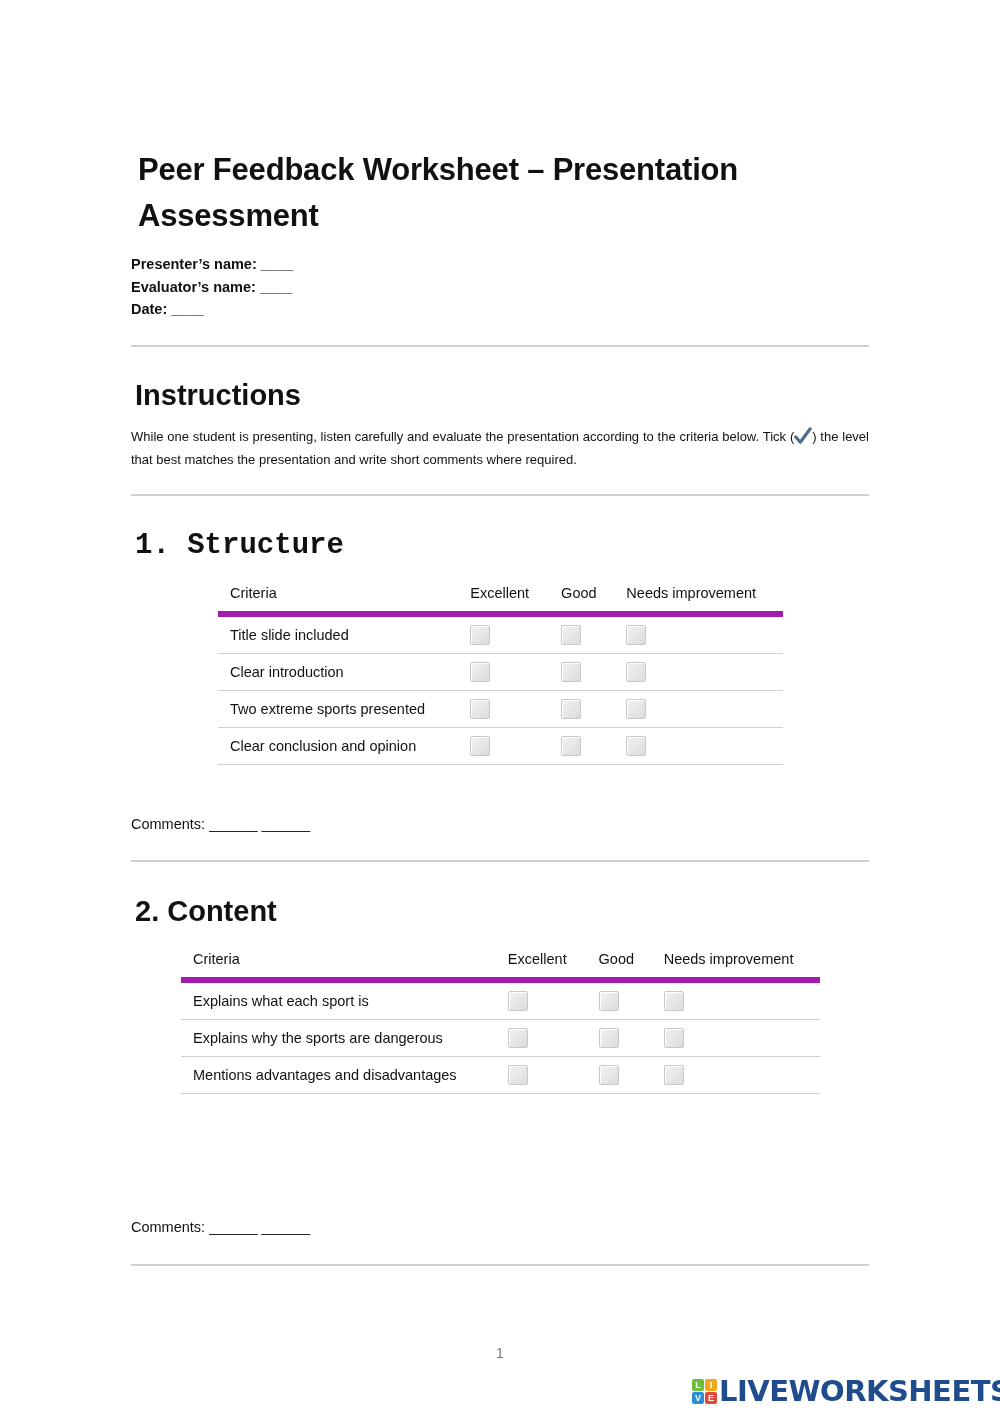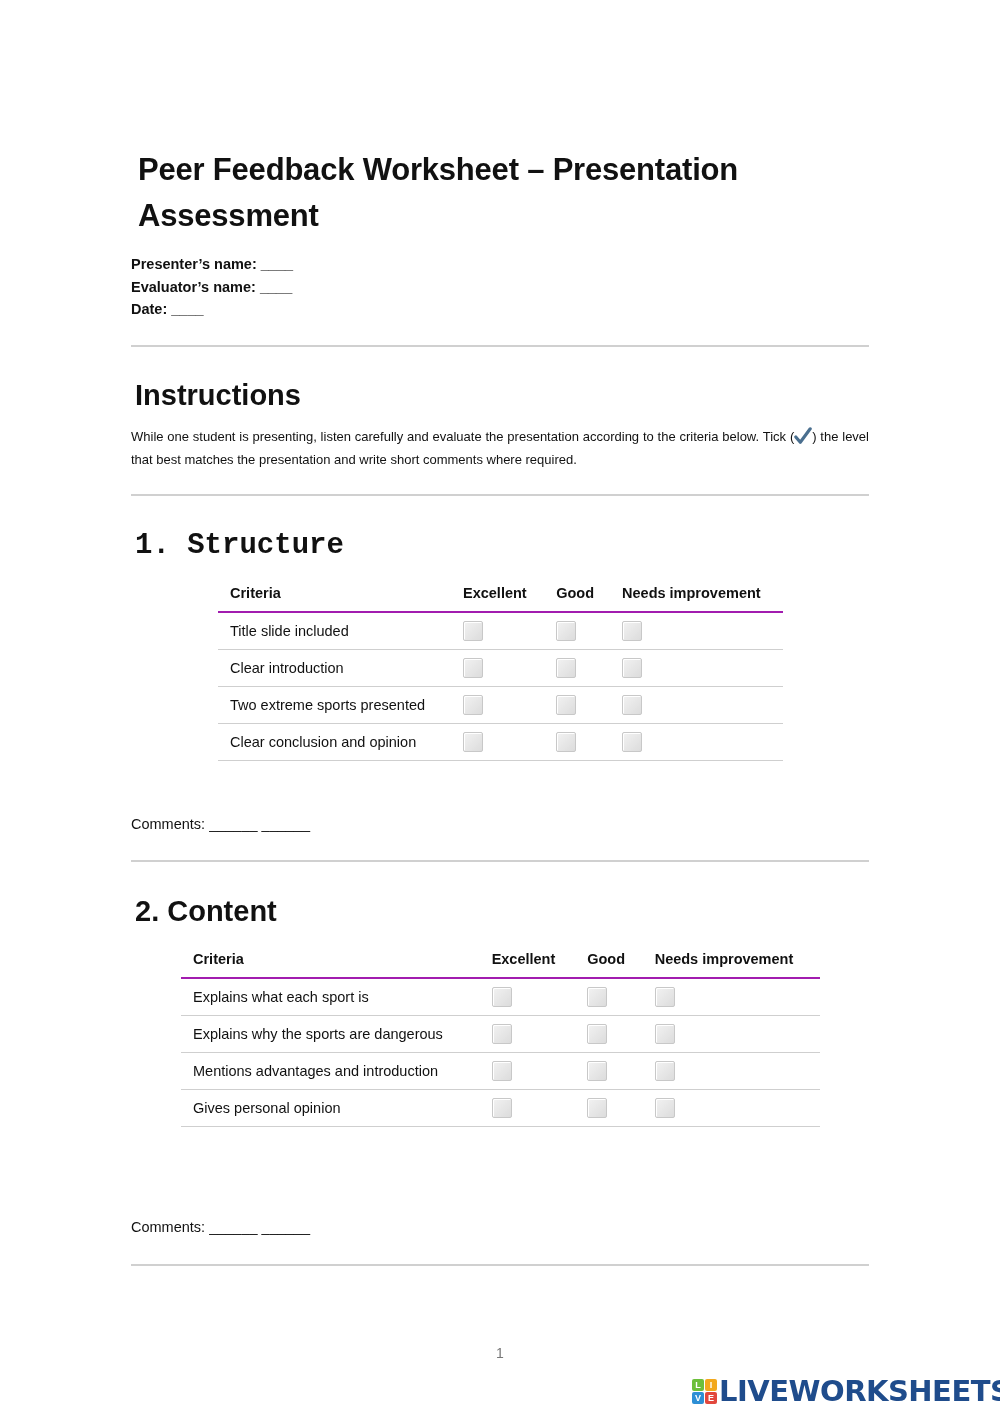--- a/index.html
+++ b/index.html
@@ -7,21 +7,21 @@
          font-family:"Liberation Sans", "DejaVu Sans", sans-serif; color:#111; }
   .page { position:absolute; left:131px; top:0; width:738px; }
   h1 { position:absolute; top:140px; left:0; margin:7px; font-size:31px; line-height:46px;
        font-weight:bold; width:700px; letter-spacing:-0.2px; }
   .meta { position:absolute; top:253px; left:0; font-size:14.5px; font-weight:bold; line-height:22.5px; }
   .hr { position:absolute; left:0; width:738px; height:0; border-top:2px solid #d0d0d0; }
   h2 { position:absolute; left:0; margin:4px; font-size:29px; font-weight:bold; }
   .instr { position:absolute; top:425px; left:0; width:738px; font-size:13px; line-height:23px; text-align:justify; }
   .tick { display:inline-block; width:18px; height:18px; vertical-align:-4px; }
   table { position:absolute; border-collapse:collapse; font-size:14.5px; }
-  th { font-weight:bold; text-align:left; padding:0 12px; height:36px; border-bottom:2px solid #a21caf; vertical-align:middle; }
+  th { font-weight:normal; text-align:left; padding:0 12px; height:36px; border-bottom:6px solid #a21caf; vertical-align:middle; }
   td { height:36px; border-bottom:1.5px solid #cfcfcf; padding:0 12px; vertical-align:middle; }
   .cb { display:inline-block; width:18px; height:18px; background:linear-gradient(135deg,#f2f2f2,#dcdcdc);
         border:1px solid #c8c8c8; border-radius:2px; box-shadow:inset 1px 1px 0 #fff; vertical-align:middle; }
   .comments { position:absolute; left:0; font-size:14.5px; }
   .footer-num { position:absolute; top:1345px; left:0; width:1000px; text-align:center; font-size:14px; color:#777; }
   .logo { position:absolute; left:692px; top:1374px; display:flex; align-items:center; }
   .logo-grid { display:grid; grid-template-columns:12px 12px; grid-template-rows:12px 12px; gap:1px; margin-right:2px; }
   .logo-grid span { font-size:9px; font-weight:bold; color:#fff; display:flex; align-items:center; justify-content:center; border-radius:2px; }
   .logo-text { font-size:29px; font-weight:bold; color:#1f4c8c; letter-spacing:-0.5px; font-family:"DejaVu Sans", sans-serif; }
 </style>
@@ -107,27 +107,21 @@
           <td><span class="cb"></span></td>
           <td><span class="cb"></span></td>
         </tr>
         <tr>
           <td>Explains why the sports are dangerous</td>
           <td><span class="cb"></span></td>
           <td><span class="cb"></span></td>
           <td><span class="cb"></span></td>
         </tr>
         <tr>
-          <td>Mentions advantages and introduction</td>
-          <td><span class="cb"></span></td>
-          <td><span class="cb"></span></td>
-          <td><span class="cb"></span></td>
-        </tr>
-        <tr>
-          <td>Gives personal opinion</td>
+          <td>Mentions advantages and disadvantages</td>
           <td><span class="cb"></span></td>
           <td><span class="cb"></span></td>
           <td><span class="cb"></span></td>
         </tr>
       </tbody>
   </table>
 
   <div class="comments" style="top:1219px;"><span>Comments:</span> <span>______ ______</span></div>
 
   <div class="hr" style="top:1264px;"></div>

